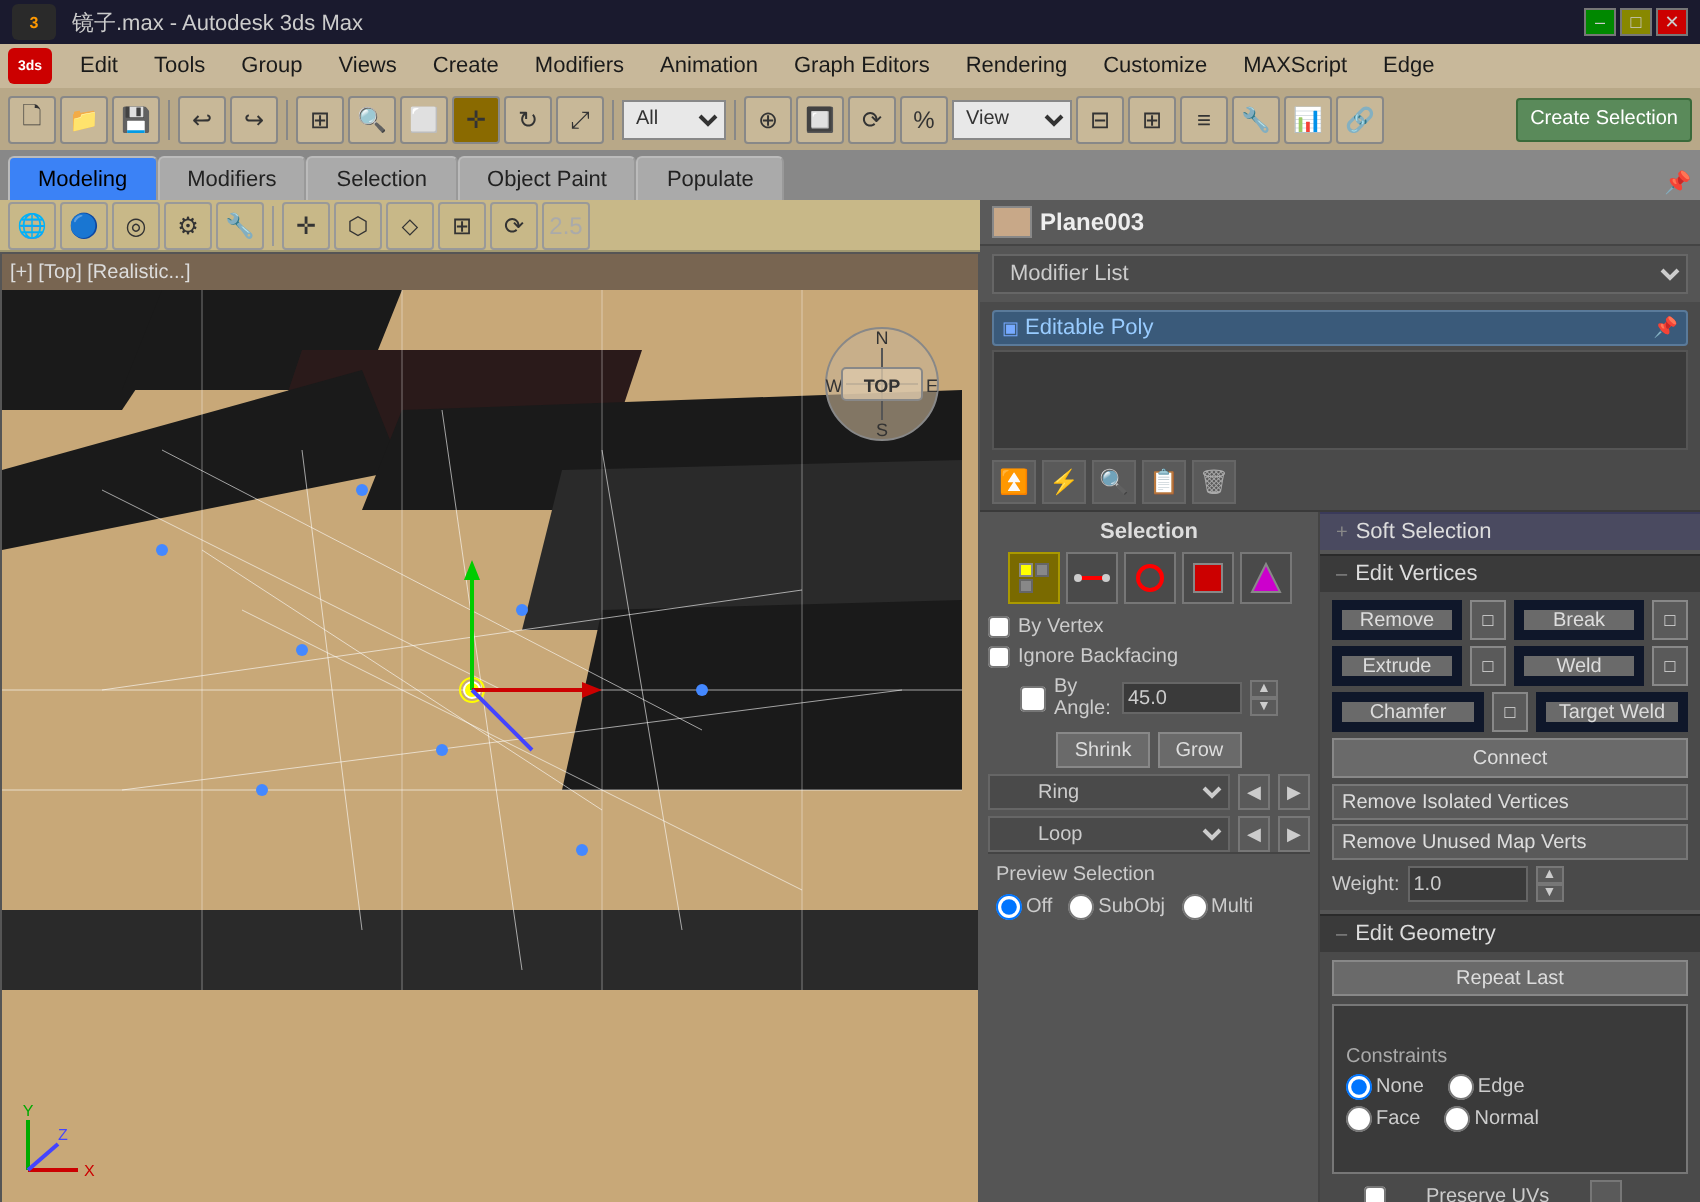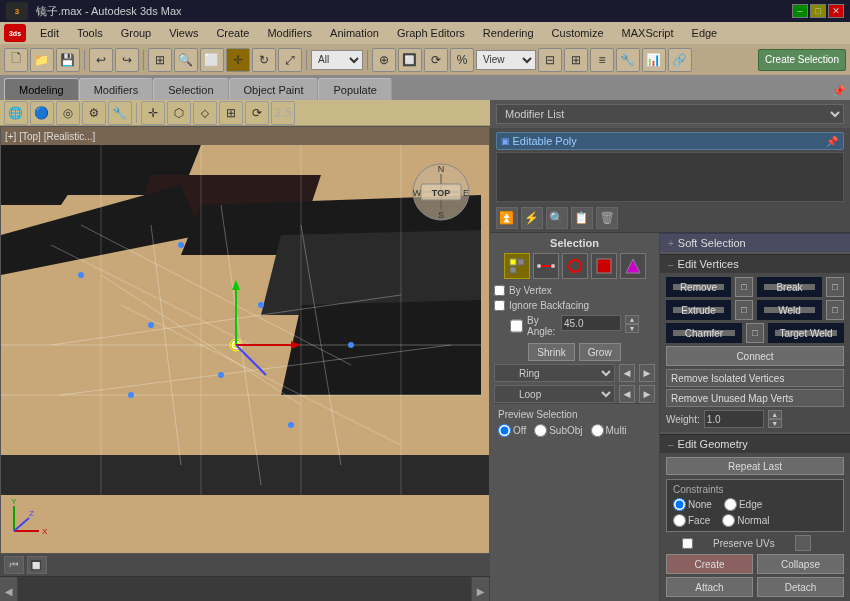--- a/index.html
+++ b/index.html
@@ -20,21 +20,21 @@
     
     .toolbar { height: 32px; background: #b8a888; display: flex; align-items: center; padding: 0 4px; gap: 2px; border-bottom: 1px solid #888; }
     .toolbar-btn { width: 24px; height: 24px; background: #c8b898; border: 1px solid #888; border-radius: 2px; display: flex; align-items: center; justify-content: center; font-size: 12px; cursor: pointer; color: #333; }
     .toolbar-separator { width: 1px; height: 20px; background: #888; margin: 0 2px; }
     .toolbar-select { height: 20px; background: #e8e8e8; border: 1px solid #888; font-size: 10px; padding: 0 2px; color: #333; }
     .create-sel-btn { height: 22px; background: #5a8a5a; border: 1px solid #3a6a3a; color: #fff; font-size: 10px; padding: 0 6px; cursor: pointer; border-radius: 2px; }
 
     
     .tab-bar { height: 24px; background: #888; display: flex; align-items: flex-end; padding-left: 4px; }
     .tab { height: 22px; padding: 0 14px; background: #aaa; border-top: 1px solid #bbb; border-left: 1px solid #bbb; border-right: 1px solid #999; color: #222; font-size: 11px; display: flex; align-items: center; cursor: pointer; border-radius: 3px 3px 0 0; }
-    .tab.active { background: #737373; color: #000; }
+    .tab.active { background: #3b82f6; color: #000; }
 
     
     .viewport { flex: 0 0 480px; background: #c8a888; position: relative; border: 1px solid #555; overflow: hidden; }
     .viewport-header { height: 18px; background: rgba(0,0,0,0.4); display: flex; align-items: center; padding: 0 4px; gap: 4px; font-size: 10px; color: #ddd; }
     .viewport-canvas { width: 100%; height: calc(100% - 18px); position: relative; overflow: hidden; }
 
     
     .obj-header { background: #5a5a5a; padding: 3px 6px; display: flex; align-items: center; gap: 4px; border-bottom: 1px solid #444; }
     .obj-color-swatch { width: 20px; height: 16px; background: #c8a888; border: 1px solid #888; }
     .obj-name { font-size: 12px; color: #eee; font-weight: bold; flex: 1; }
@@ -45,21 +45,21 @@
     .mod-item-row { display: flex; align-items: center; gap: 3px; padding: 2px 4px; background: #3a5a7a; border: 1px solid #5a7a9a; margin-top: 2px; border-radius: 2px; }
     .mod-item-icon { font-size: 9px; color: #7af; }
     .mod-item-text { font-size: 11px; color: #9cf; flex: 1; }
     .mod-item-pin { font-size: 10px; color: #aaa; cursor: pointer; }
     .sel-title { font-size: 11px; color: #ddd; text-align: center; font-weight: bold; margin-bottom: 4px; }
     .sel-icons-row { display: flex; gap: 3px; justify-content: center; margin-bottom: 4px; }
     .sel-icon { width: 26px; height: 26px; border: 1px solid #777; background: #4a4a4a; display: flex; align-items: center; justify-content: center; font-size: 14px; cursor: pointer; color: #ccc; }
     .sel-icon.active { background: #7a6a00; border-color: #aa9900; }
     .checkbox-row { display: flex; align-items: center; gap: 4px; padding: 2px 0; font-size: 10px; color: #ccc; }
     .checkbox-row input { width: 11px; height: 11px; }
-    .angle-row { display: flex; gap: 4px; padding: 2px 16px; }
+    .angle-row { display: flex; align-items: center; gap: 4px; padding: 2px 16px; }
     .angle-label { font-size: 10px; color: #ccc; }
     .angle-input { width: 60px; height: 16px; background: #3a3a3a; border: 1px solid #666; color: #ccc; font-size: 10px; padding: 0 2px; }
     .btn-row { display: flex; gap: 4px; margin-top: 4px; justify-content: center; }
     .small-btn { height: 18px; padding: 0 8px; background: #6a6a6a; border: 1px solid #888; color: #ddd; font-size: 10px; cursor: pointer; }
     .ring-loop-row { display: flex; gap: 4px; margin-top: 3px; align-items: center; }
     .ring-select { height: 18px; background: #4a4a4a; border: 1px solid #666; color: #ccc; font-size: 10px; flex: 1; padding-left: 20px; }
     .arrow-btn { width: 16px; height: 18px; background: #5a5a5a; border: 1px solid #777; color: #ccc; font-size: 9px; cursor: pointer; display: flex; align-items: center; justify-content: center; }
     .preview-section { border-top: 1px solid #444; padding: 3px 0; }
     .preview-title { font-size: 10px; color: #ccc; padding: 2px 4px; }
     .preview-radio-row { display: flex; gap: 8px; padding: 2px 4px; }
@@ -69,34 +69,34 @@
     .prop-section { margin-bottom: 2px; }
     .prop-section-bar { background: #4a4a60; padding: 3px 8px; display: flex; align-items: center; gap: 4px; cursor: pointer; border-top: 1px solid #3a3a5a; }
     .prop-section-bar.edit-verts { background: #3a3a3a; border-top: 1px solid #2a2a2a; }
     .prop-section-bar.edit-geom { background: #3a3a3a; border-top: 1px solid #2a2a2a; }
     .prop-toggle { font-size: 10px; color: #888; }
     .prop-title { font-size: 11px; color: #ddd; }
 
     
     .ev-content { background: #4a4a4a; padding: 4px 6px; }
     .ev-row { display: flex; gap: 4px; margin-bottom: 3px; align-items: center; }
-    .ev-btn { flex: 1; height: 20px; background: #6a6a6a; border: 7px solid #0f172a; color: #ddd; font-size: 10px; cursor: pointer; display: flex; align-items: center; justify-content: center; }
+    .ev-btn { flex: 1; height: 20px; background: #6a6a6a; border: 5px solid #0f172a; color: #ddd; font-size: 10px; cursor: pointer; display: flex; align-items: center; justify-content: center; }
     .ev-btn-sq { width: 18px; height: 20px; background: #5a5a5a; border: 1px solid #888; color: #ddd; font-size: 9px; cursor: pointer; display: flex; align-items: center; justify-content: center; }
     .ev-full-btn { width: 100%; height: 20px; background: #6a6a6a; border: 1px solid #888; color: #ddd; font-size: 10px; cursor: pointer; margin-bottom: 3px; display: flex; align-items: center; justify-content: center; }
     .ev-long-btn { height: 18px; background: #5a5a5a; border: 1px solid #777; color: #ddd; font-size: 10px; cursor: pointer; margin-bottom: 2px; padding: 0 4px; width: 100%; display: flex; align-items: center; }
     .weight-row { display: flex; align-items: center; gap: 4px; margin-top: 3px; }
     .weight-label { font-size: 10px; color: #ccc; }
     .weight-input { width: 60px; height: 18px; background: #3a3a3a; border: 1px solid #666; color: #ccc; font-size: 10px; padding: 0 2px; }
     .weight-spinner { display: flex; flex-direction: column; }
     .spin-btn { width: 14px; height: 9px; background: #5a5a5a; border: 1px solid #777; color: #ccc; font-size: 7px; cursor: pointer; display: flex; align-items: center; justify-content: center; }
 
     
     .eg-content { background: #4a4a4a; padding: 4px 6px; }
     .eg-btn { height: 18px; background: #6a6a6a; border: 1px solid #888; color: #ddd; font-size: 10px; cursor: pointer; margin-bottom: 3px; padding: 0 6px; }
-    .constraints-box { border: 1px solid #777; background: #3a3a3a; padding: 4px 6px; margin-bottom: 3px; }
+    .constraints-box { border: 1px solid #777; background: #3a3a3a; padding: 20px 6px; margin-bottom: 3px; }
     .constraints-title { font-size: 10px; color: #aaa; margin-bottom: 3px; }
     .radio-row { display: flex; gap: 12px; }
     .radio-item { display: flex; align-items: center; gap: 2px; font-size: 10px; color: #ccc; }
     .preserve-row { display: flex; align-items: center; gap: 20px; margin: 3px 16px; }
     .preserve-check { width: 11px; height: 11px; }
     .preserve-label { font-size: 10px; color: #ccc; }
     .preserve-sq { width: 16px; height: 16px; background: #5a5a5a; border: 1px solid #777; }
     .eg-btn-row { display: flex; gap: 4px; margin-bottom: 3px; }
     .eg-btn-half { flex: 1; height: 20px; background: #6a6a6a; border: 1px solid #888; color: #ddd; font-size: 10px; cursor: pointer; }
     .eg-btn-half.create-active { background: #8a6060; }
@@ -328,20 +328,24 @@
         
         
         
       </div>
       <div class="timeline-arrow">▶</div>
     </div>
   </div>
 
   <div style="display:flex;flex-direction:column;flex:1;background:#555;overflow:hidden;">
 
+    <div class="obj-header">
+      <div class="obj-color-swatch"></div>
+      <span class="obj-name">Plane003</span>
+    </div>
 
     <div class="mod-section">
       <select class="mod-dropdown">
         <option>Modifier List</option>
       </select>
     </div>
 
     <div style="padding:2px 6px;background:#4a4a4a;">
       <div class="mod-item-row">
         <span class="mod-item-icon">▣</span>

